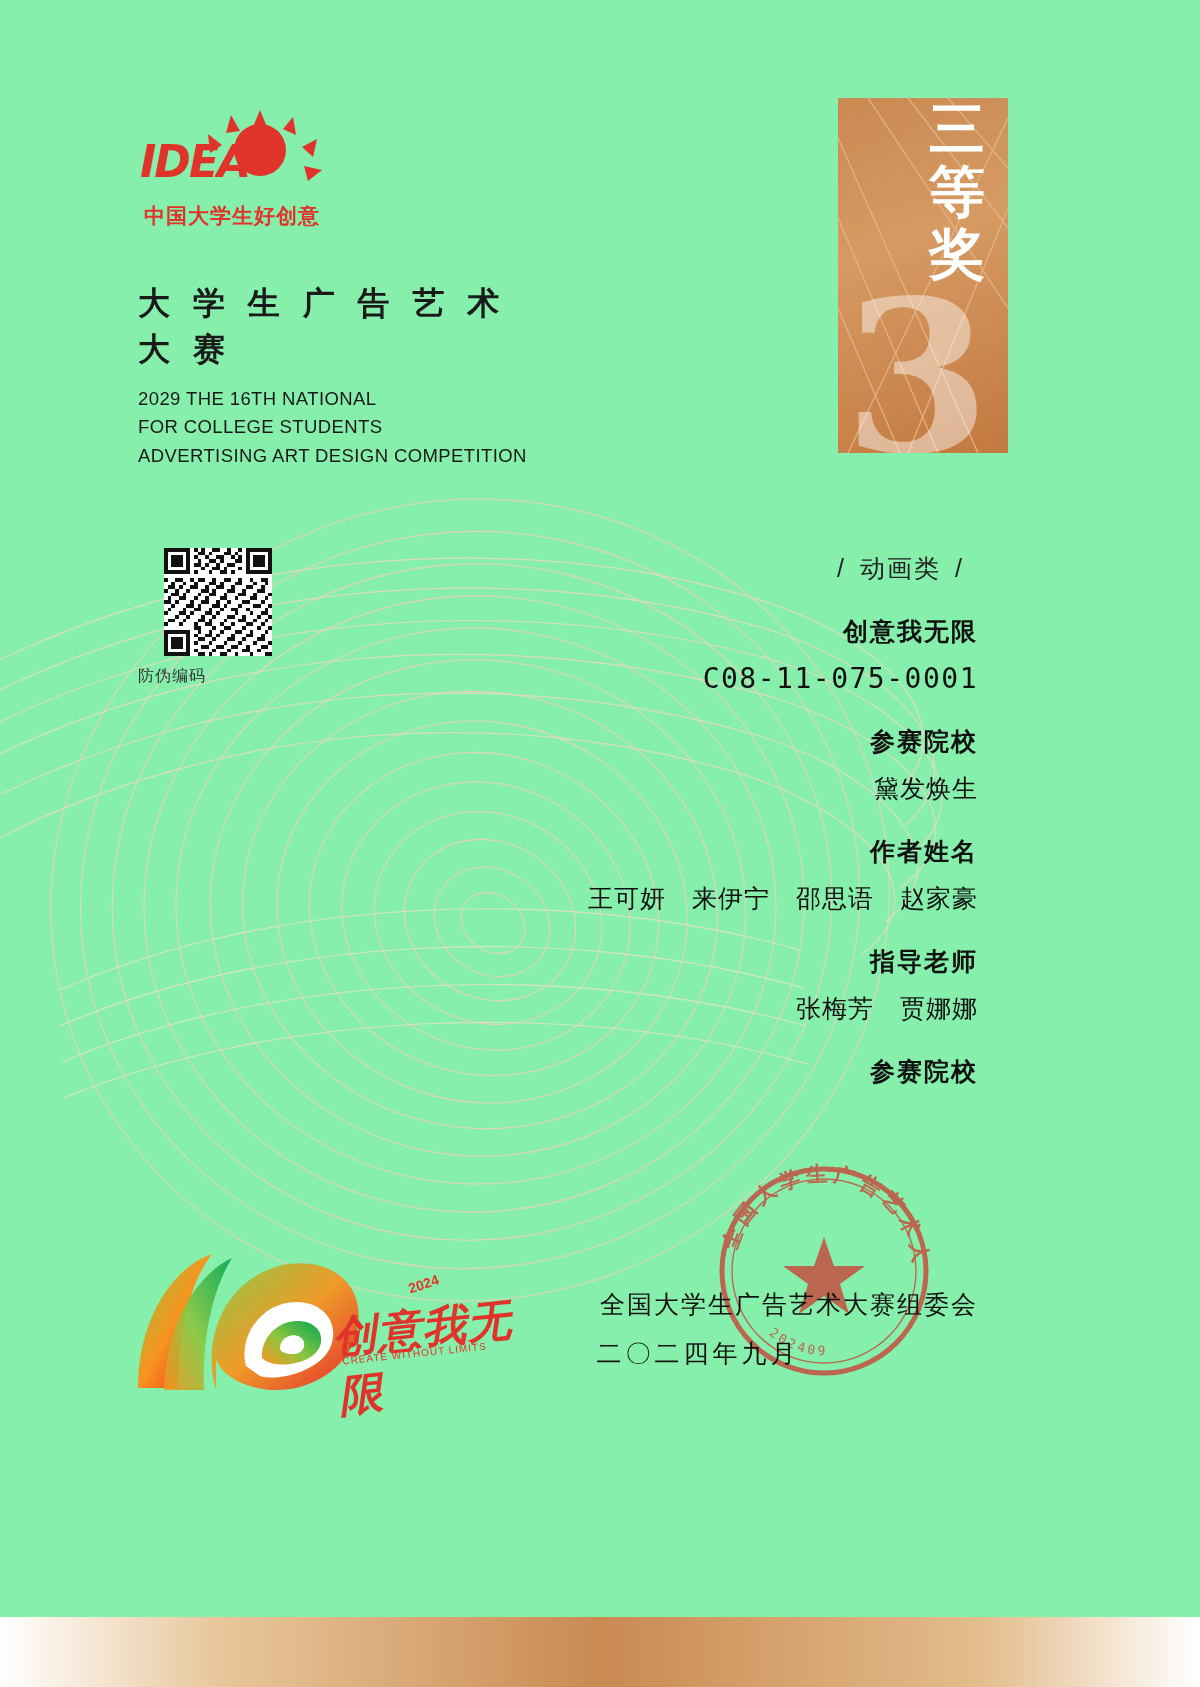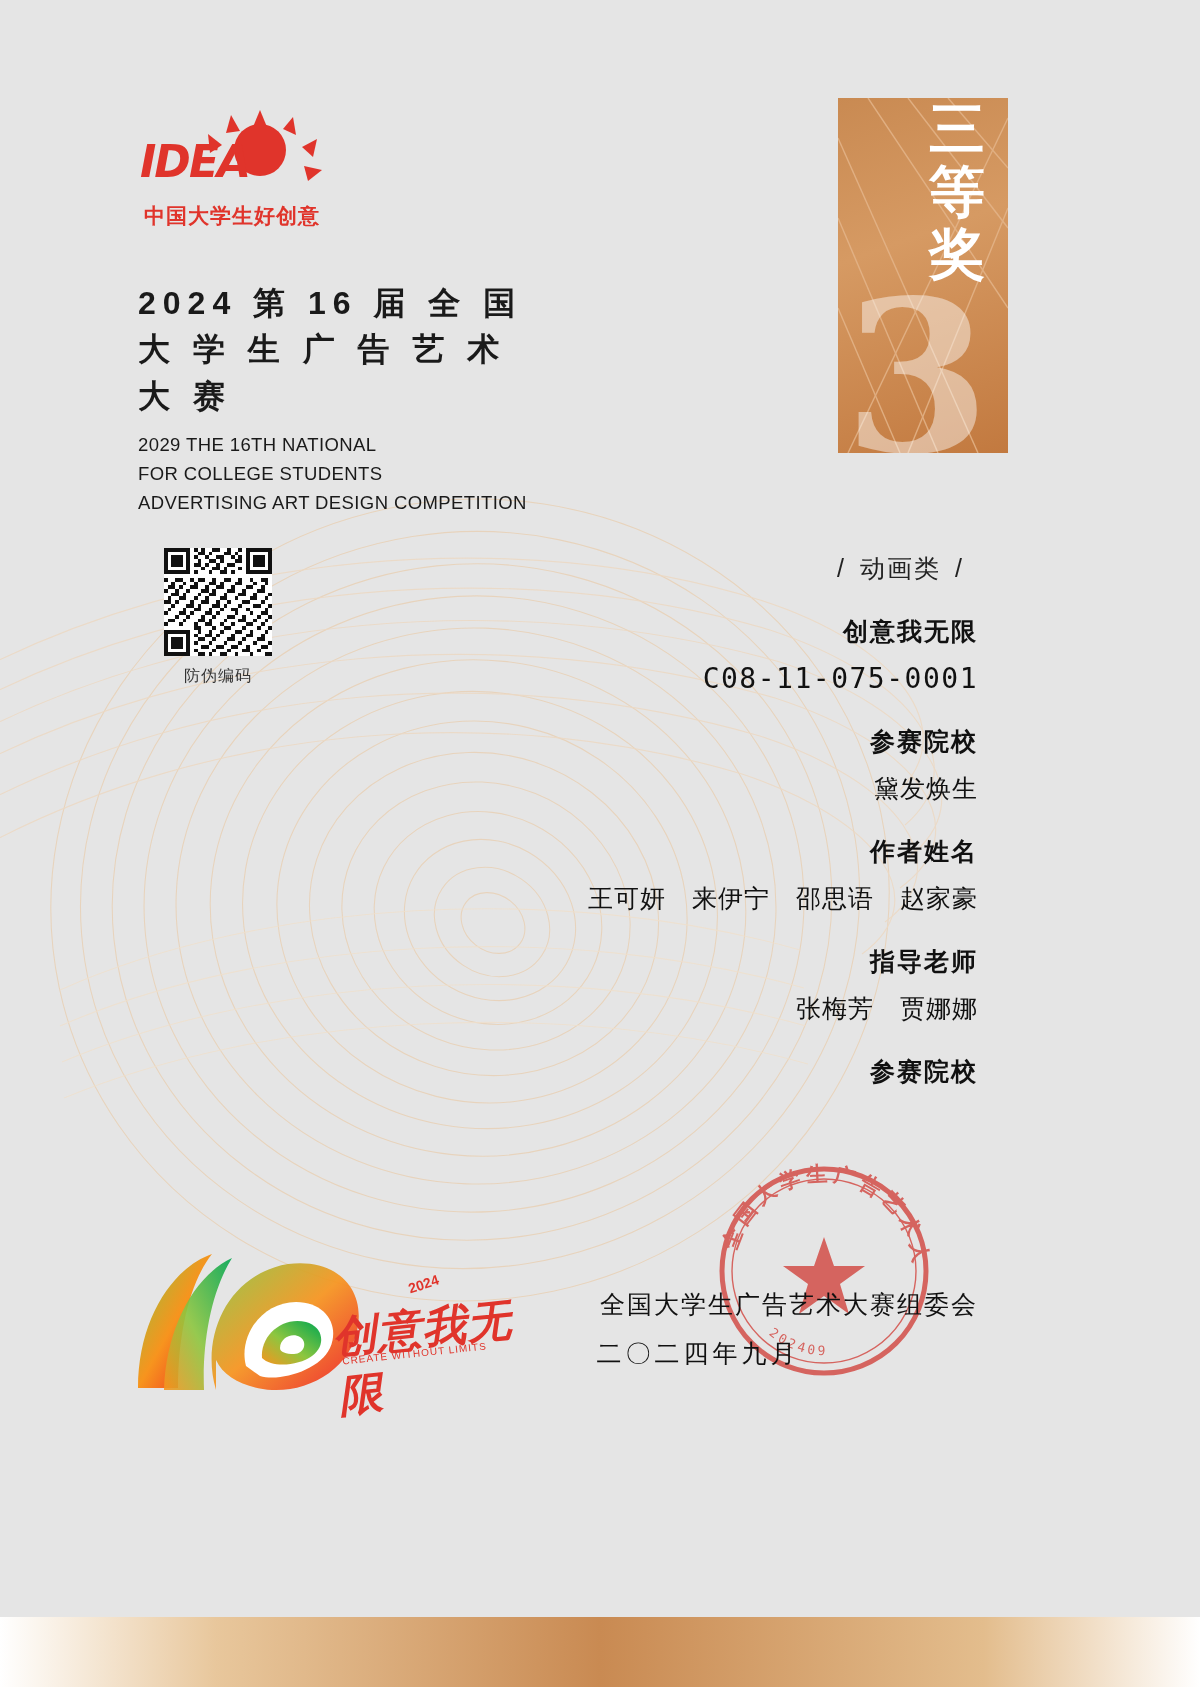--- a/index.html
+++ b/index.html
@@ -8,21 +8,21 @@
     background: #ffffff;
   }
   body {
     font-family: "Liberation Sans", "DejaVu Sans", sans-serif;
   }
   #certificate {
     position: relative;
     width: 1200px;
     height: 1687px;
     overflow: hidden;
-    background: #e5e5e5;
+    background: #86efac;
   }
 
   
   .swirl-wrap {
     position: absolute;
     left: 0;
     top: 430px;
     width: 1200px;
     height: 980px;
     overflow: hidden;
@@ -126,21 +126,21 @@
     line-height: 1.12;
     text-align: center;
   }
 
   
   .qr-block {
     position: absolute;
     left: 138px;
     top: 548px;
     width: 160px;
-    text-align: center;
+    text-align: left;
   }
   .qr-img { width: 108px; height: 108px; margin: 0 auto; display: block; }
   .qr-label {
     margin-top: 10px;
     font-size: 16px;
     color: #333;
     letter-spacing: 1px;
   }
 
   
@@ -313,21 +313,20 @@
         <path d="M33 7 l9 16 -14 2 z"></path>
         <path d="M10 26 l14 11 -12 8 z"></path>
       </g>
       <circle cx="62" cy="42" r="26" fill="#ffffff" opacity="0"></circle>
     </svg>
     <div class="idea-word">IDEA</div>
     <div class="idea-sub">中国大学生好创意</div>
   </div>
 
   <div class="title-block">
-    <div class="title-cn1">2024 第 16 届 全 国</div>
     <div class="title-cn2">大 学 生 广 告 艺 术 大 赛</div>
     <div class="title-en">
       <div>2029 THE 16TH NATIONAL</div>
       <div>FOR COLLEGE STUDENTS</div>
       <div>ADVERTISING ART DESIGN COMPETITION</div>
     </div>
   </div>
 
   <div class="prize-banner">
     <svg class="lines" viewBox="0 0 170 355" xmlns="http://www.w3.org/2000/svg">

